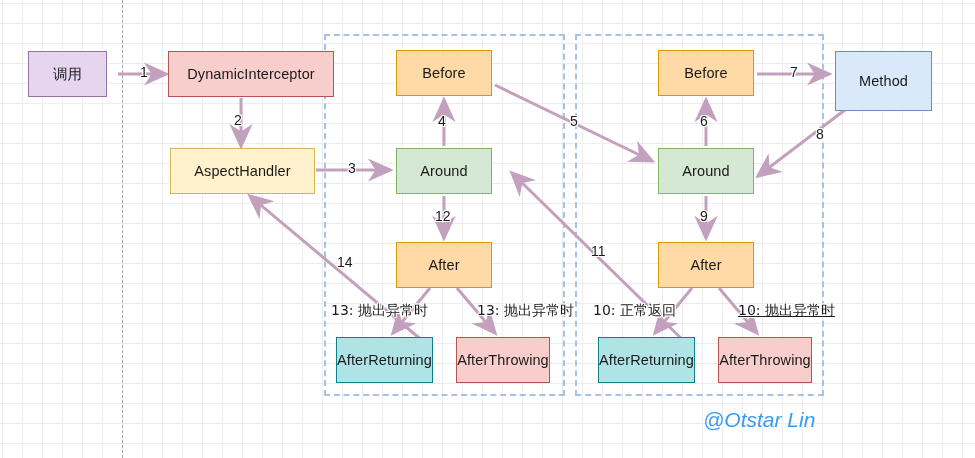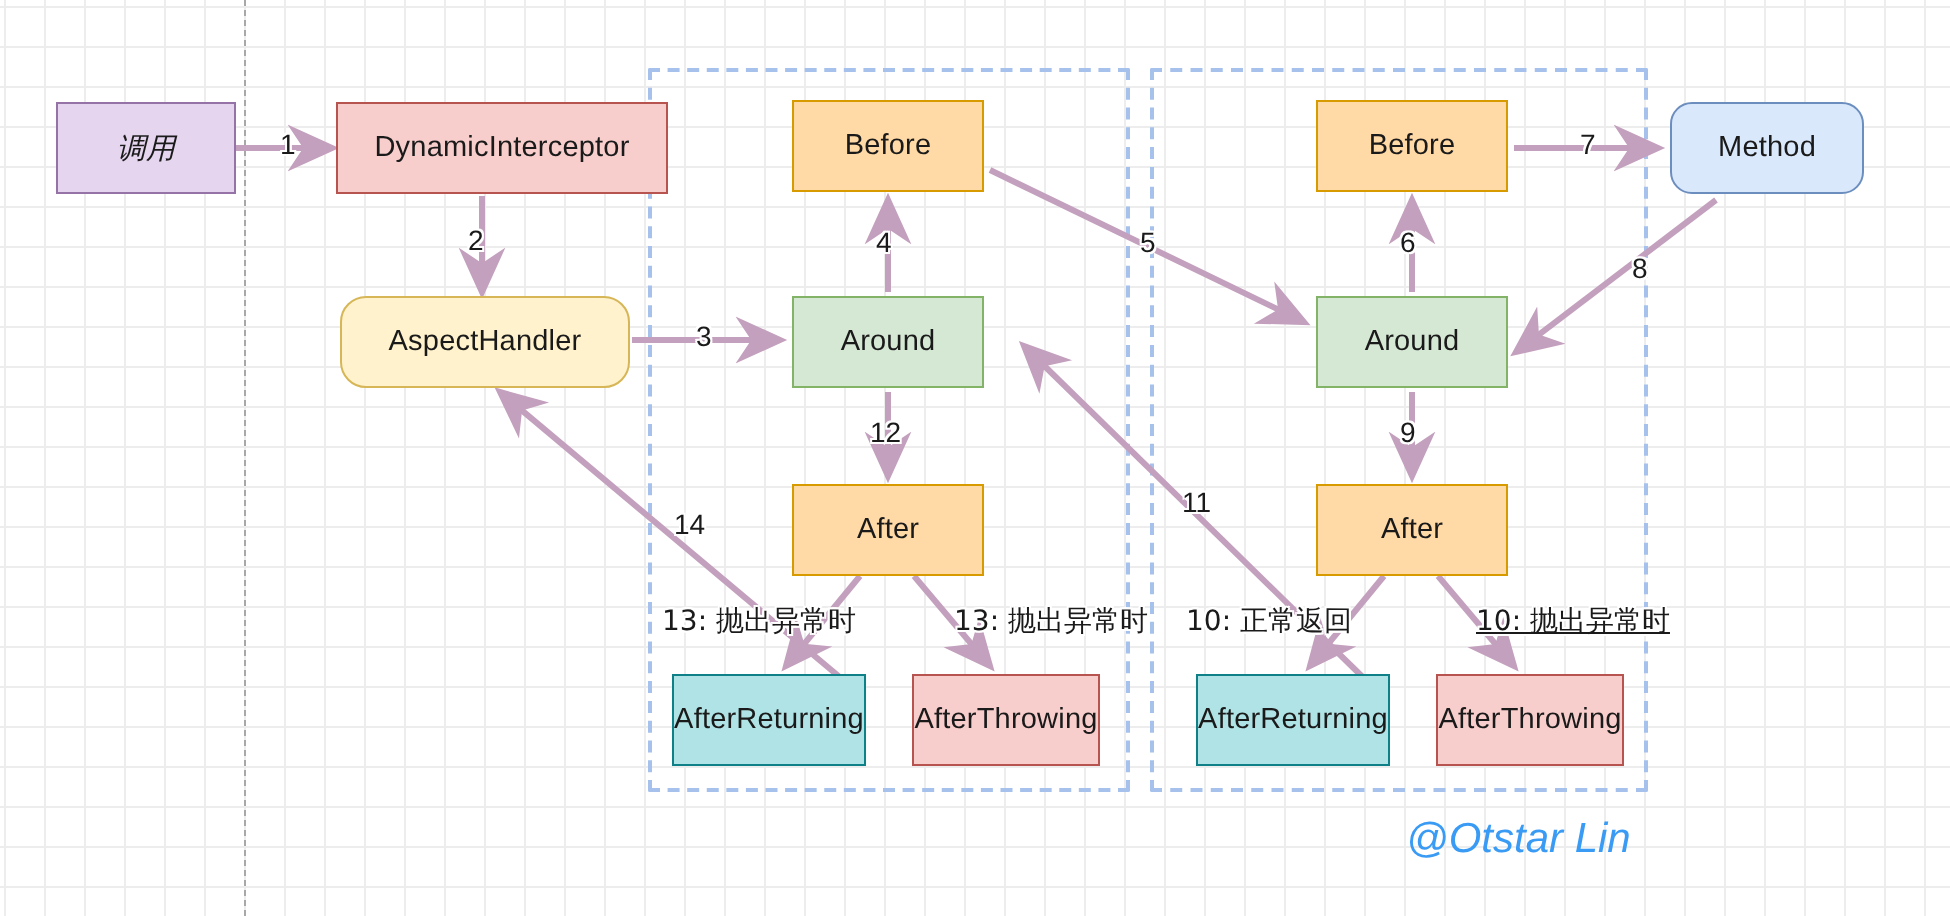--- a/index.html
+++ b/index.html
@@ -121,29 +121,29 @@
       <path d="M444,196 L444,238"></path>
 
       <path d="M430,288 L393,333"></path>
 
       <path d="M457,288 L495,333"></path>
 
       <path d="M424,342 L250,196"></path>
     </g>
   </svg>
 
-  <div class="node" style="left:28px; top:51px; width:90px; height:46px; background:#e5d5ef; border-color:#9673a6;font-style:italic;">
+  <div class="node" style="left:28px; top:51px; width:79px; height:46px; background:#e5d5ef; border-color:#9673a6;">
     <span class="cjk">调用</span>
   </div>
 
   <div class="node" style="left:168px; top:51px; width:166px; height:46px; background:#f8cecc; border-color:#b85450;">
     <span>DynamicInterceptor</span>
   </div>
 
-  <div class="node" style="left:170px; top:148px; width:145px; height:46px; background:#fff2cc; border-color:#d6b656;border-radius:13px;">
+  <div class="node" style="left:170px; top:148px; width:145px; height:46px; background:#fff2cc; border-color:#d6b656;">
     <span>AspectHandler</span>
   </div>
 
   <div class="node" style="left:396px; top:50px; width:96px; height:46px; background:#ffd9a6; border-color:#d79b00;">
     <span>Before</span>
   </div>
 
   <div class="node" style="left:396px; top:148px; width:96px; height:46px; background:#d5e8d4; border-color:#82b366;">
     <span>Around</span>
   </div>
@@ -173,21 +173,21 @@
   </div>
 
   <div class="node" style="left:598px; top:337px; width:97px; height:46px; background:#b0e3e6; border-color:#0e8088;">
     <span>AfterReturning</span>
   </div>
 
   <div class="node" style="left:718px; top:337px; width:94px; height:46px; background:#f8cecc; border-color:#b85450;">
     <span>AfterThrowing</span>
   </div>
 
-  <div class="node" style="left:835px; top:51px; width:97px; height:46px; background:#dae8fc; border-color:#6c8ebf;border-radius:11px;">
+  <div class="node" style="left:835px; top:51px; width:97px; height:60px; background:#dae8fc; border-color:#6c8ebf;">
     <span>Method</span>
   </div>
 
   <div class="edge-label" style="left:140px; top:64px;">1</div>
   <div class="edge-label" style="left:234px; top:112px;">2</div>
   <div class="edge-label" style="left:348px; top:160px;">3</div>
   <div class="edge-label" style="left:438px; top:113px;">4</div>
   <div class="edge-label" style="left:570px; top:113px;">5</div>
   <div class="edge-label" style="left:700px; top:113px;">6</div>
   <div class="edge-label" style="left:790px; top:64px;">7</div>

